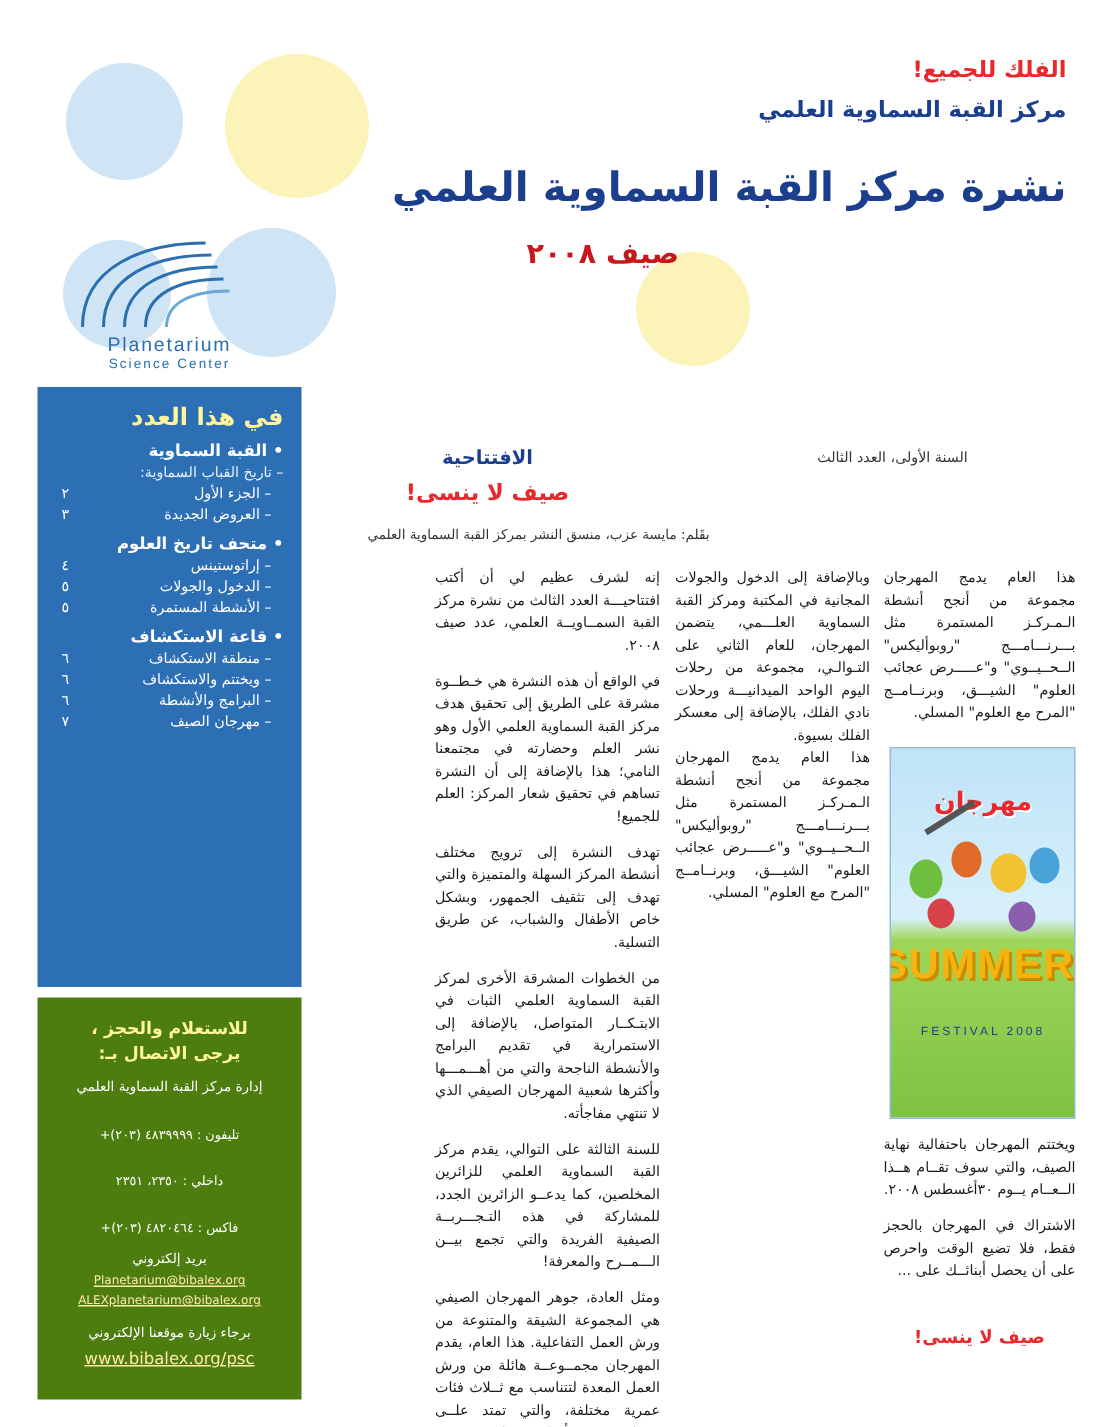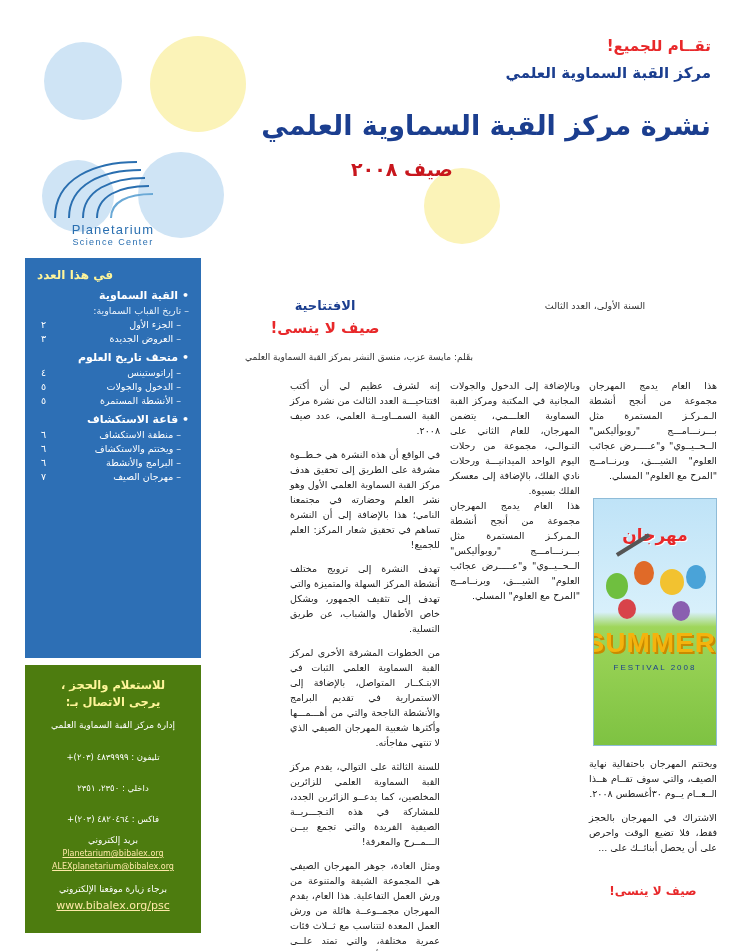--- a/index.html
+++ b/index.html
@@ -91,22 +91,22 @@
     position: absolute;
     right: 534px; top: 258px;
     width: 176px;
     height: 400px;
     background: #2d6fb5;
     color: #ffffff;
     padding: 10px 12px 8px 12px;
     direction: rtl;
   }
   .sb-title {
-    text-align: left;
-    font-size: 12px;
+    text-align: right;
+    font-size: 16px;
     font-weight: bold;
     color: #fff59a;
     margin-bottom: 1px;
   }
   .sb-section {
     font-size: 11px;
     font-weight: bold;
     color: #ffffff;
     margin-top: 7px;
     margin-bottom: 2px;
@@ -259,21 +259,21 @@
     position: absolute; top: 128px; right: 0; left: 0;
     text-align: center;
     color: #f4b30e;
     font-size: 28px;
     font-weight: bold;
     letter-spacing: 1px;
     font-family: "Liberation Sans", sans-serif;
     text-shadow: 2px 2px 0 #c98a00;
   }
   .poster-fest {
-    position: absolute; top: 164px; right: 0; left: 0;
+    position: absolute; top: 184px; right: 0; left: 0;
     text-align: center;
     color: #1b3e8f;
     font-size: 8px;
     letter-spacing: 2px;
     font-family: "Liberation Sans", sans-serif;
   }
   .poster-blob {
     position: absolute;
     border-radius: 50%;
   }
@@ -304,21 +304,21 @@
 
 <div class="page">
 
   <div class="circle c-blue1"></div>
   <div class="circle c-yellow1"></div>
   <div class="circle c-blue2"></div>
   <div class="circle c-blue3"></div>
   <div class="circle c-yellow2"></div>
 
   <div class="masthead">
-    <div class="mh-line1">تقــام للجميع!</div>
+    <div class="mh-line1">الفلك للجميع!</div>
     <div class="mh-line2">مركز القبة السماوية العلمي</div>
     <div class="mh-title">نشرة مركز القبة السماوية العلمي</div>
     <div class="mh-issue">صيف ٢٠٠٨</div>
   </div>
 
   <div class="logo-wrap">
     <svg class="logo-arcs" width="140" height="62" viewBox="0 0 140 62">
       <path d="M10 58 C 10 18, 50 2, 92 2" fill="none" stroke="#2a6fb0" stroke-width="2"></path>
       <path d="M24 58 C 24 24, 58 10, 96 10" fill="none" stroke="#2a6fb0" stroke-width="2"></path>
       <path d="M38 58 C 38 30, 66 18, 100 18" fill="none" stroke="#2a6fb0" stroke-width="2"></path>

